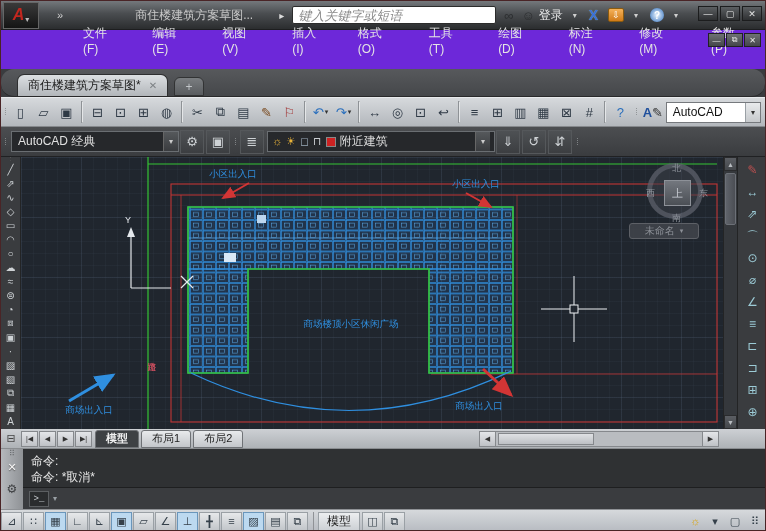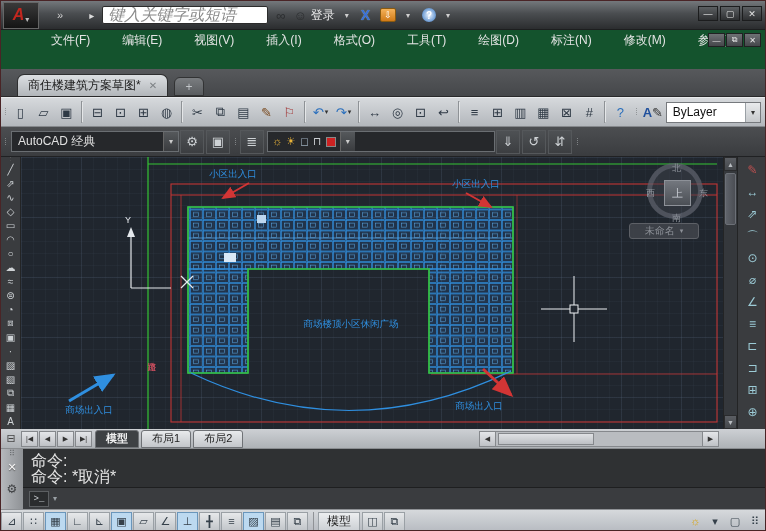--- a/index.html
+++ b/index.html
@@ -5,38 +5,38 @@
   html,body{margin:0;padding:0;background:#222;}
   *{box-sizing:border-box;font-family:"Liberation Sans","DejaVu Sans",sans-serif;-webkit-user-select:none;user-select:none;}
   .app{width:766px;height:531px;display:flex;flex-direction:column;overflow:hidden;position:relative;background:#3a3c3f;border:1px solid #4a2426;}
   
   .titlebar{height:28px;flex:0 0 28px;display:flex;align-items:center;background:linear-gradient(#74787c,#4a4d50 45%,#2b2d2f);color:#d6d6d6;font-size:12px;position:relative;}
   .logo{width:36px;height:27px;margin-left:2px;background:linear-gradient(#3a3a3a,#141414);border:1px solid #666;display:flex;align-items:center;justify-content:center;font-weight:bold;font-size:16px;color:#c2271f;font-style:italic;}
   .logo .lcaret{font-size:8px;color:#bbb;margin:8px 0 0 1px;font-style:normal;}
   .qat-overflow{margin-left:18px;color:#cfcfcf;font-size:11px;}
   .tb-title{margin-left:72px;color:#c9c9c9;}
   .flyout{margin:0 8px 0 26px;color:#ddd;font-size:10px;}
-  .searchbox{width:166px;height:18px;background:#fff;border:1px solid #2c2c2c;border-radius:2px;font-size:16px;font-style:italic;color:#555;padding:0 5px;}
+  .searchbox{width:204px;height:18px;background:#fff;border:1px solid #2c2c2c;border-radius:2px;font-size:13px;font-style:italic;color:#555;padding:0 5px;}
   .searchbox::placeholder{color:#8a8a8a;font-style:italic;}
   .ticon{margin-left:8px;color:#2b2d2f;font-size:13px;line-height:1;}
   .signin{margin-left:4px;color:#e8e8e8;}
   .tcaret{font-size:8px;color:#cfcfcf;margin-left:10px;}
   .x360{color:#3a6fd8;font-weight:bold;font-size:14px;margin-left:12px;text-shadow:0 0 1px #9cc;}
   .exch{width:16px;height:14px;background:linear-gradient(#f5b25a,#d07a18);border:1px solid #8a5a10;color:#fff;font-size:9px;display:inline-flex;align-items:center;justify-content:center;margin-left:10px;border-radius:2px;}
   .helpc{width:14px;height:14px;border-radius:50%;background:radial-gradient(#eef6ff,#2f6fbd);color:#fff;font-size:10px;font-weight:bold;display:inline-flex;align-items:center;justify-content:center;margin-left:12px;}
   .winbtns{position:absolute;right:3px;top:5px;display:flex;gap:2px;}
   .winbtn{width:20px;height:15px;background:linear-gradient(#5c5f62,#2e3032);border:1px solid #1c1d1e;color:#e2e2e2;font-size:9px;display:flex;align-items:center;justify-content:center;}
   
-  .menubar{height:40px;flex:0 0 40px;background:#14532d;border-top:1px solid #1d1e1f;position:relative;color:#e4e4e4;font-size:12px;}
+  .menubar{height:40px;flex:0 0 40px;background:#6d28d9;border-top:1px solid #1d1e1f;position:relative;color:#e4e4e4;font-size:12px;padding-left:32px;}
   .mrow{height:20px;display:flex;align-items:center;padding-left:34px;}
   .mi{padding:0 16px;height:20px;display:flex;align-items:center;cursor:default;}
   .docbtns{position:absolute;right:4px;top:3px;display:flex;gap:1px;}
   .docbtn{width:17px;height:14px;background:linear-gradient(#6e7174,#44464a);border:1px solid #202122;color:#e8e8e8;font-size:8px;display:flex;align-items:center;justify-content:center;}
   
-  .tabbar{height:28px;flex:0 0 28px;background:linear-gradient(#57595c,#45474a);display:flex;align-items:flex-end;padding-left:16px;border-bottom:1px solid #29292a;}
+  .tabbar{height:28px;flex:0 0 28px;background:linear-gradient(#57595c,#45474a);display:flex;align-items:flex-end;padding-left:16px;border-bottom:1px solid #29292a;border-radius:13px;}
   .doctab{height:22px;background:linear-gradient(#dcdfe2,#b2b6ba);border:1px solid #2e2f30;border-bottom:none;border-radius:7px 7px 0 0;display:flex;align-items:center;padding:0 10px;font-size:12px;color:#1c1c1c;}
   .doctab .tclose{margin-left:8px;color:#7c8084;font-size:10px;}
   .newtab{height:19px;width:30px;margin-left:6px;background:linear-gradient(#7a7d80,#595c5f);border:1px solid #323334;border-radius:6px 6px 0 0;display:flex;align-items:center;justify-content:center;color:#c2c6c9;font-size:12px;}
   
   .toolbar1{height:30px;flex:0 0 30px;background:linear-gradient(#d6d9dc,#b3b7bc);display:flex;align-items:center;border-top:1px solid #e8eaec;border-bottom:1px solid #85888c;}
   .grip{width:8px;color:#8a8d90;font-size:9px;text-align:center;letter-spacing:-1px;}
   .t1btn{width:23px;height:24px;display:flex;align-items:center;justify-content:center;color:#2f3a46;font-size:13px;border:1px solid transparent;}
   .t1btn .bcaret{font-size:7px;color:#333;margin-left:1px;}
   .toolbar1 .sep,.toolbar2 .sep{width:1px;height:22px;background:#8e9296;border-right:1px solid #e4e6e8;margin:0 3px;}
   .stylebtn{width:26px;height:24px;display:flex;align-items:center;justify-content:center;font-size:13px;color:#333;}
@@ -94,21 +94,21 @@
   .hbtn:last-child{border-left:1px solid #85888c;border-right:none;}
   .hthumb{width:96px;background:linear-gradient(#dfe1e4,#bdc0c4);border:1px solid #85888c;margin:1px 0 1px 2px;}
   .hfill{flex:1;}
   
   .cmd{height:60px;flex:0 0 60px;display:flex;background:#2f3133;}
   .cmdstrip{width:22px;flex:0 0 22px;background:linear-gradient(90deg,#b5b8bc,#8f9296);display:flex;flex-direction:column;align-items:center;padding-top:1px;}
   .cmdgrip{color:#6a6d70;font-size:8px;line-height:7px;}
   .cmdx{color:#f4f4f4;font-size:11px;margin-top:4px;text-shadow:0 1px 1px #555;}
   .cmdwrench{color:#3c3e40;font-size:12px;margin-top:8px;}
   .cmdbody{flex:1;display:flex;flex-direction:column;}
-  .cmdhist{flex:1;padding:4px 0 0 8px;color:#e6e6e6;font-size:16px;line-height:16px;}
+  .cmdhist{flex:1;padding:4px 0 0 8px;color:#e6e6e6;font-size:12px;line-height:16px;}
   .cmdinput{height:22px;background:#3a3c3f;border-top:1px solid #1e1f20;display:flex;align-items:center;padding-left:6px;gap:4px;}
   .prompt{width:20px;height:16px;background:#2a2c2e;border:1px solid #5c5f62;color:#c9cdd1;font-size:9px;font-family:"Liberation Mono","DejaVu Sans Mono",monospace;display:flex;align-items:center;justify-content:center;}
   .pcaret2{color:#9aa0a5;font-size:8px;}
   .cmdfield{flex:1;background:transparent;border:none;outline:none;color:#ddd;font-size:12px;font-style:italic;}
   .cmdfield::placeholder{color:#85898d;font-style:italic;}
   
   .statusbar{height:23px;flex:0 0 23px;background:linear-gradient(#d6d9dc,#b6bac0);border-top:1px solid #8f9296;display:flex;align-items:center;font-size:12px;color:#1d1d1d;}
   .coords{padding:0 10px 0 14px;letter-spacing:.5px;}
   .stgl{width:21px;height:19px;display:flex;align-items:center;justify-content:center;border:1px solid #9aa0a5;background:linear-gradient(#e6e8ea,#c2c6ca);color:#35404a;font-size:11px;margin-right:1px;}
   .stgl.on{background:#bcd9f0;border-color:#6a96bb;}
@@ -121,20 +121,21 @@
 <body>
 
 <div class="app">
 
   <div class="titlebar">
     <div class="logo">
         <span>A</span>
         <span class="lcaret">▾</span>
       </div>
     <span class="qat-overflow">»</span>
+    <span class="tb-title">商住楼建筑方案草图...</span>
     <span class="flyout">▸</span>
     <input class="searchbox" placeholder="键入关键字或短语" style="">
     <span class="ticon">∞</span>
     <span class="ticon">☺</span>
     <span class="signin">登录</span>
     <span class="tcaret">▾</span>
     <span class="x360">X</span>
     <span class="exch">⇩</span>
     <span class="tcaret">▾</span>
     <span class="helpc">?</span>
@@ -259,21 +260,21 @@
           <span>#</span>
         </div>
         <div class="t1btn sep"></div>
         <div class="t1btn" style="color: rgb(42, 111, 189);">
           <span>?</span>
         </div>
       </div>
     <span class="grip">⁞</span>
     <div class="stylebtn"><b>A</b>✎</div>
     <div class="combo c-standard">
-      <span>ByLayer</span>
+      <span>AutoCAD</span>
       <span class="caret">▾</span>
     </div>
   </div>
 
   <div class="toolbar2">
     <span class="grip">⁞</span>
     <div class="combo dark c-workspace">
       <span>AutoCAD 经典</span>
       <span class="caret">▾</span>
     </div>
@@ -283,20 +284,21 @@
     <div class="t2btn">≣</div>
     <div class="layergroup">
       <span style="display:flex;gap:4px;">
 
       <span class="lstate" style="color: rgb(232, 179, 58);">☼</span>
           <span class="lstate" style="color: rgb(232, 179, 58);">☀</span>
           <span class="lstate" style="color: rgb(154, 170, 184);">◻</span>
           <span class="lstate" style="color: rgb(201, 205, 209);">⊓</span>
         </span>
       <span class="swatch" style="background: rgb(204, 34, 34);"></span>
+      <span class="lname">附近建筑</span>
       <span class="caret">▾</span>
     </div>
     <div class="t2btn">⇓</div>
     <div class="t2btn">↺</div>
     <div class="t2btn">⇵</div>
     <span class="grip">⁞</span>
   </div>
 
   <div class="main">
 

